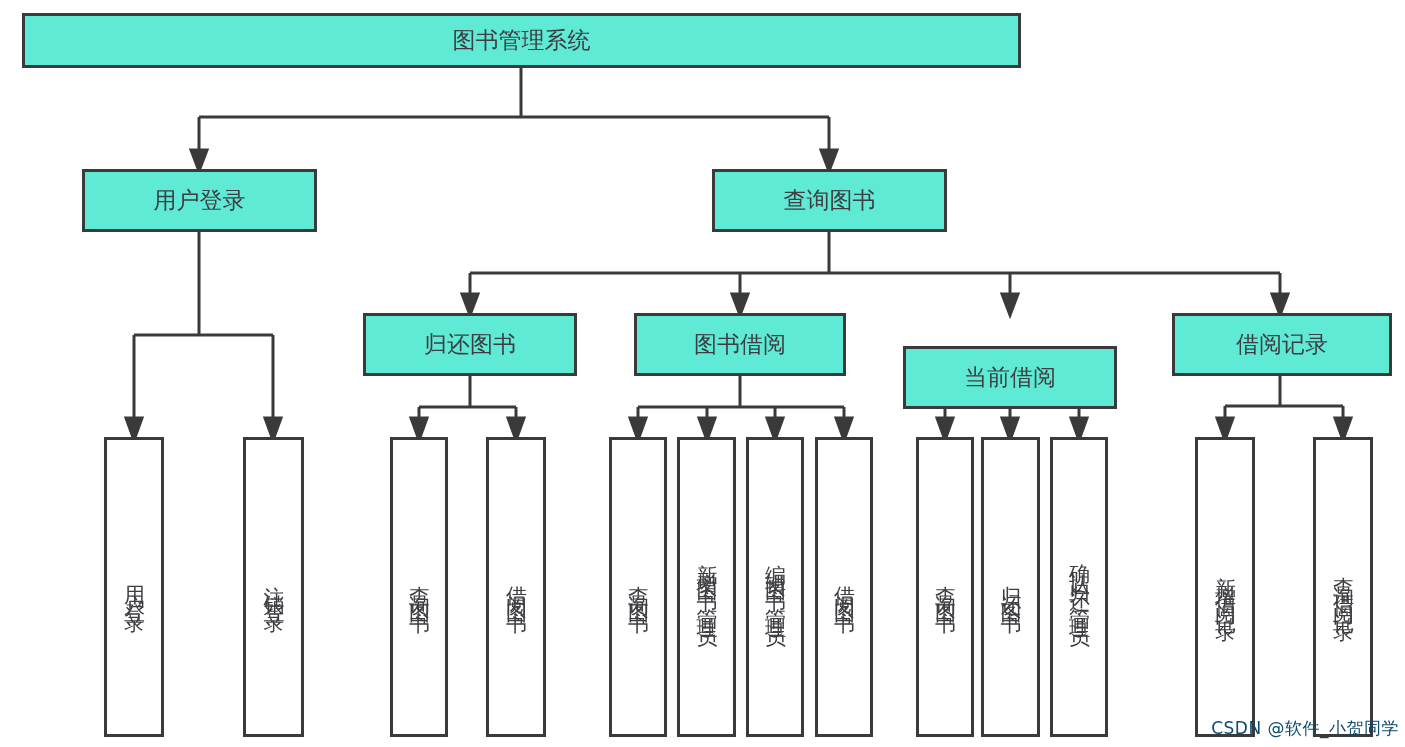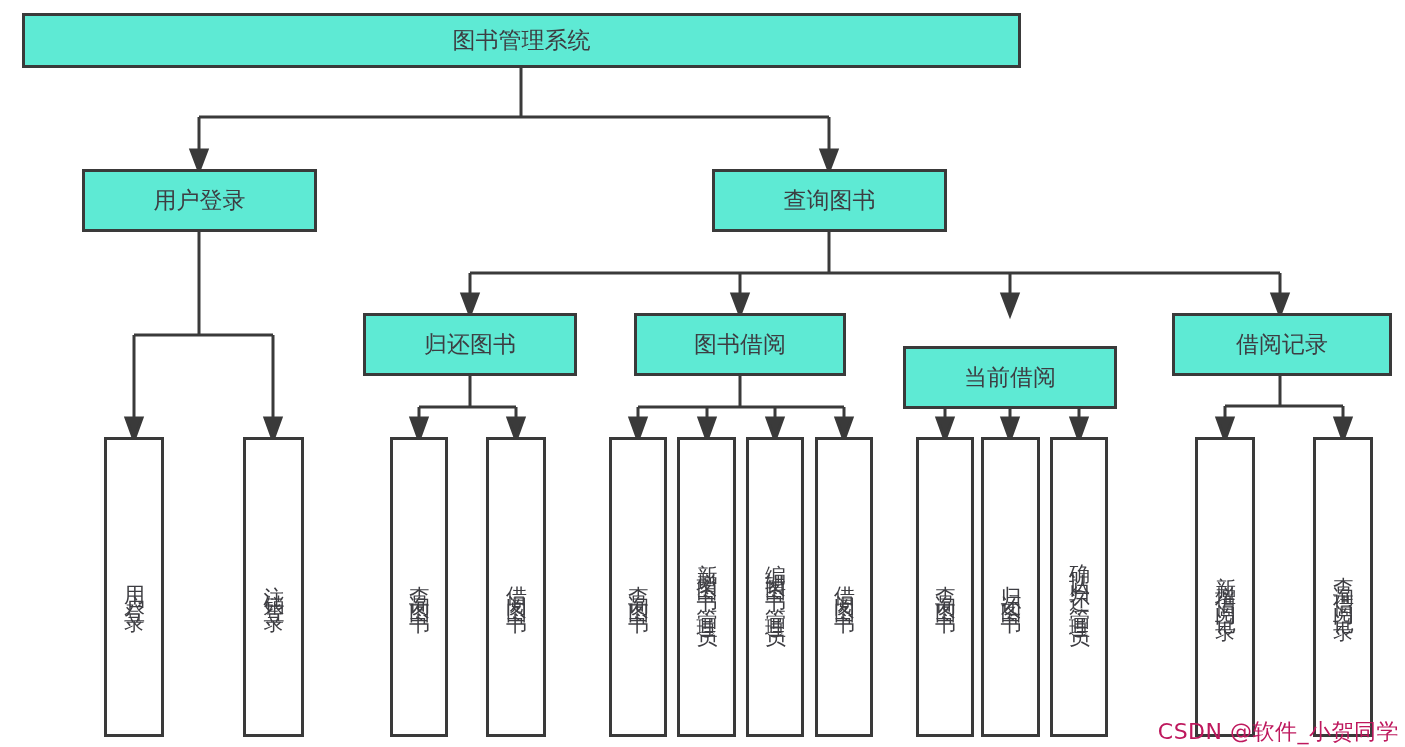--- a/index.html
+++ b/index.html
@@ -31,22 +31,22 @@
     text-orientation:mixed;
     font-size:21px;color:#3d3d42;
     letter-spacing:9px;
     line-height:1;
     top:437px;height:300px;
     z-index:2;
   }
   .watermark{
     position:absolute;
     right:6px;top:717px;
-    font-size:22px;
-    color:#be185d;
+    font-size:17px;
+    color:#0c4a6e;
     letter-spacing:0.5px;
     z-index:3;
     white-space:nowrap;
   }
 </style>
 </head>
 <body>
 
 <div id="canvas">
 

